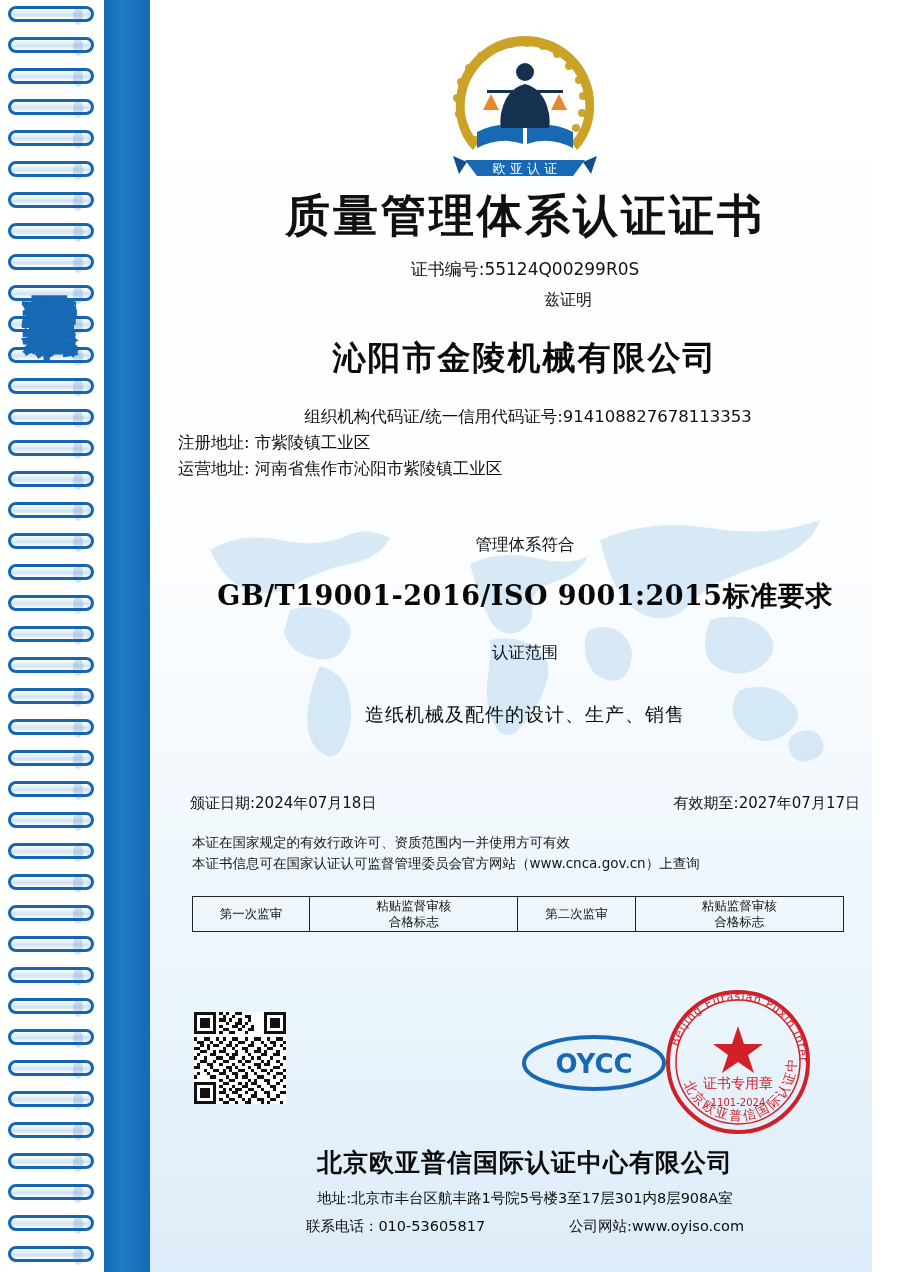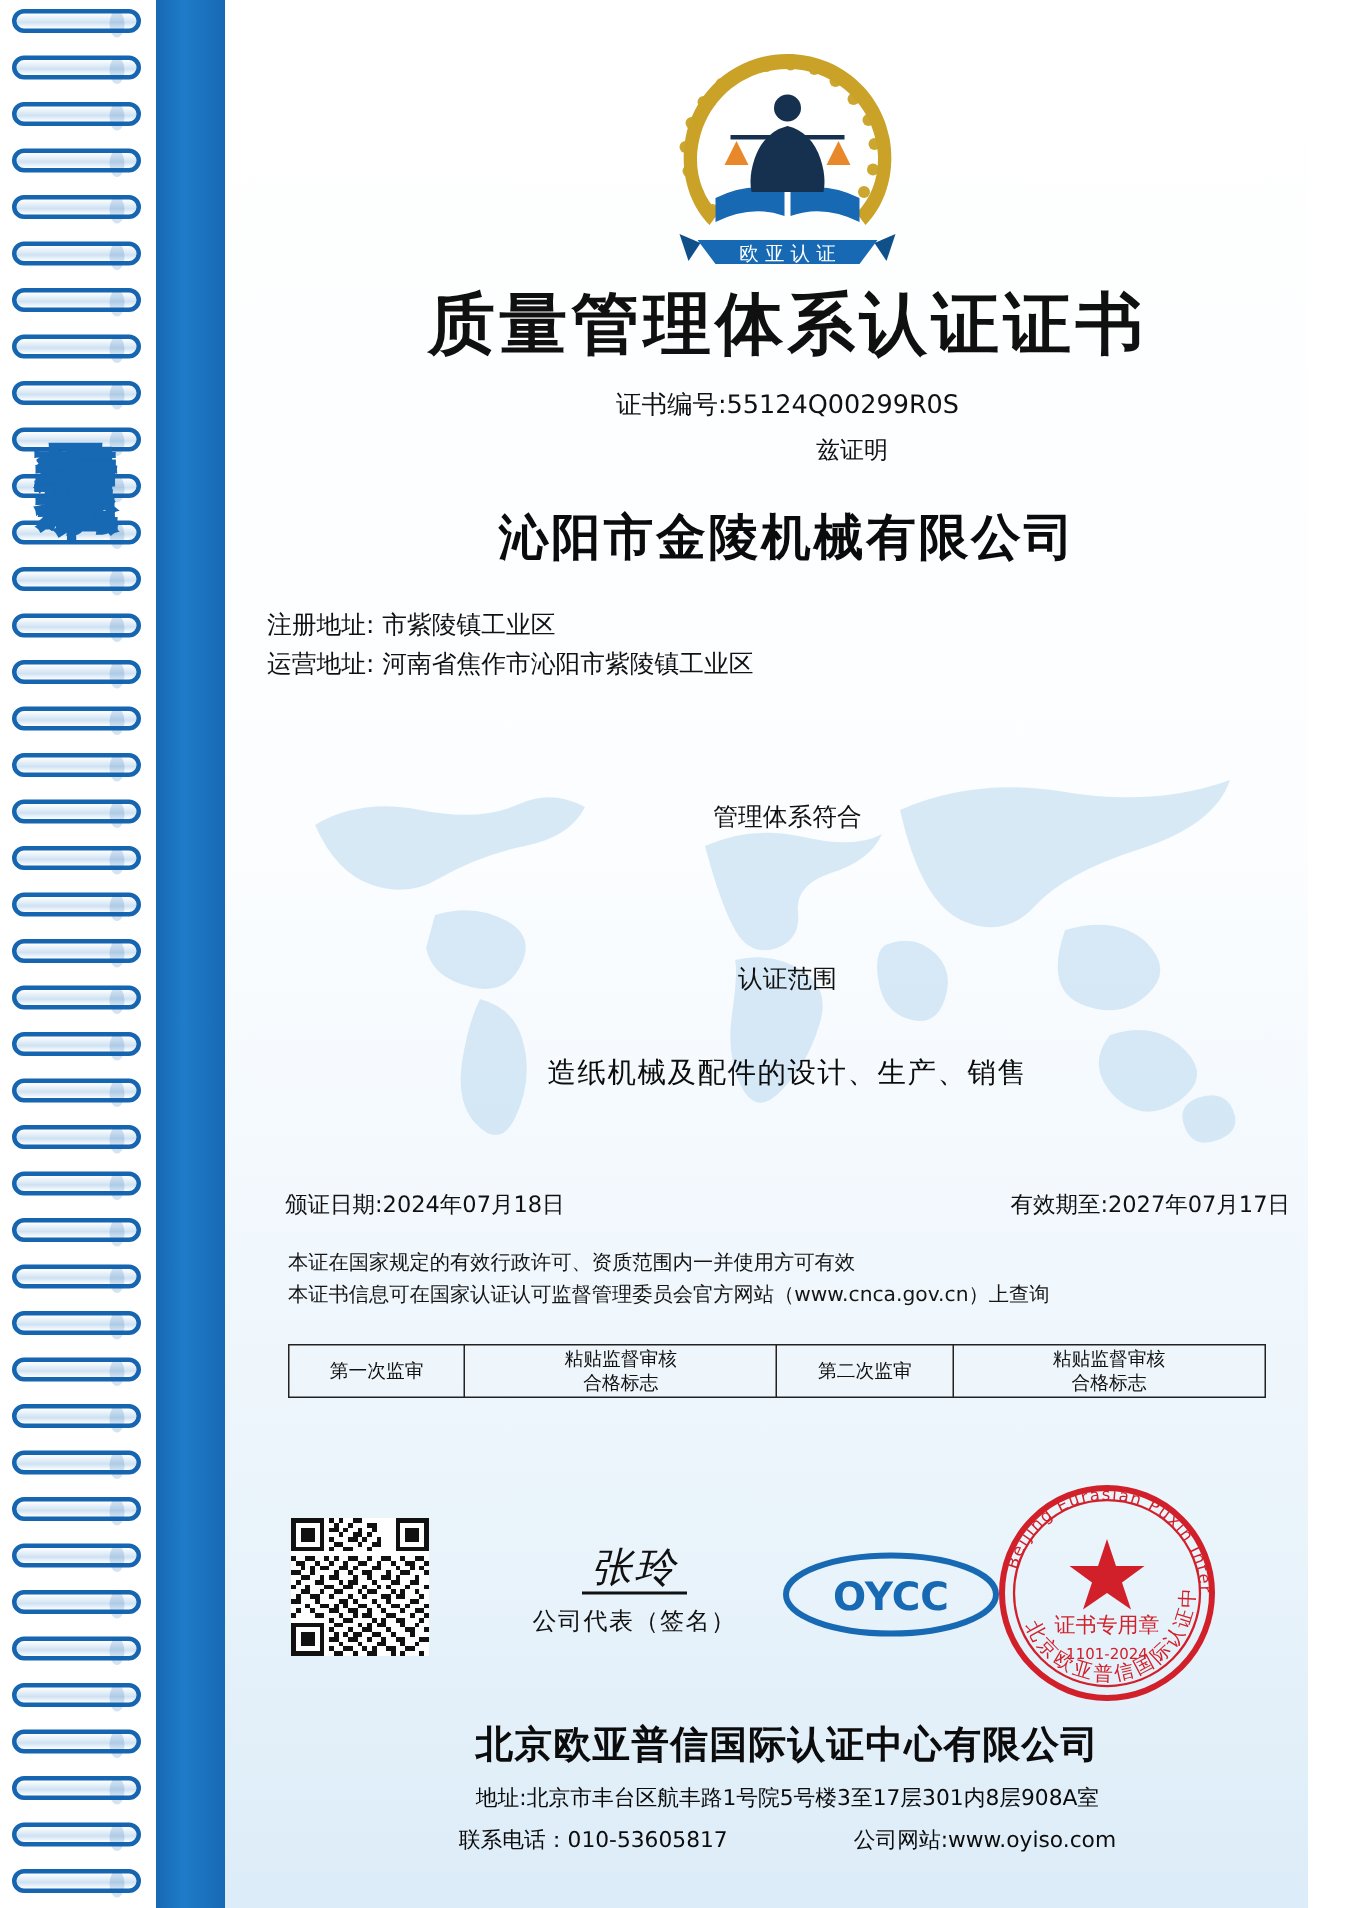--- a/index.html
+++ b/index.html
@@ -419,25 +419,27 @@
       <path d="M172 128 l-14 6 l8 12 z" fill="#0f4f8a"></path>
       <text x="100" y="145" text-anchor="middle" font-size="13" fill="#ffffff" font-family="DejaVu Sans, sans-serif">欧 亚 认 证</text>
     </svg>
 
     <div class="title">质量管理体系认证证书</div>
     <div class="cert-no">证书编号:55124Q00299R0S</div>
     <div class="hereby">兹证明</div>
     <div class="company">沁阳市金陵机械有限公司</div>
 
     <div class="info-block">
+      <div class="line center">组织机构代码证/统一信用代码证号:914108827678113353</div>
       <div class="line">注册地址: 市紫陵镇工业区</div>
       <div class="line">运营地址: 河南省焦作市沁阳市紫陵镇工业区</div>
     </div>
 
     <div class="std-label">管理体系符合</div>
+    <div class="std-main">GB/T19001-2016/ISO 9001:2015标准要求</div>
     <div class="scope-label">认证范围</div>
     <div class="scope-text">造纸机械及配件的设计、生产、销售</div>
 
     <div class="dates">
       <span>颁证日期:2024年07月18日</span>
       <span>有效期至:2027年07月17日</span>
     </div>
 
     <div class="notes">
       <div>本证在国家规定的有效行政许可、资质范围内一并使用方可有效</div>
@@ -646,24 +648,20 @@
           <rect x="24" y="27" width="2" height="1"></rect>
         <rect x="9" y="28" width="2" height="1"></rect>
           <rect x="13" y="28" width="1" height="1"></rect>
           <rect x="16" y="28" width="2" height="1"></rect>
         <rect x="21" y="28" width="1" height="1"></rect>
           <rect x="23" y="28" width="1" height="1"></rect>
           <rect x="27" y="28" width="1" height="1"></rect>
       </g>
     </svg>
 
-    <div class="signature-wrap">
-      <span class="sig-name">张玲</span>
-      <div class="sig-caption">公司代表（签名）</div>
-    </div>
 
     <svg class="oycc" viewBox="0 0 152 62">
       <ellipse cx="76" cy="31" rx="70" ry="26" fill="none" stroke="#1769b4" stroke-width="4"></ellipse>
       <text x="76" y="41" text-anchor="middle" font-size="26" font-weight="bold" fill="#1769b4" font-family="DejaVu Sans, sans-serif">OYCC</text>
     </svg>
 
     <svg class="redseal" viewBox="0 0 160 160">
       <defs>
         <path id="arcTop" d="M80 80 m-62,0 a62,62 0 1,1 124,0" fill="none"></path>
         <path id="arcTop2" d="M80 80 m-52,0 a52,52 0 1,1 104,0" fill="none"></path>

